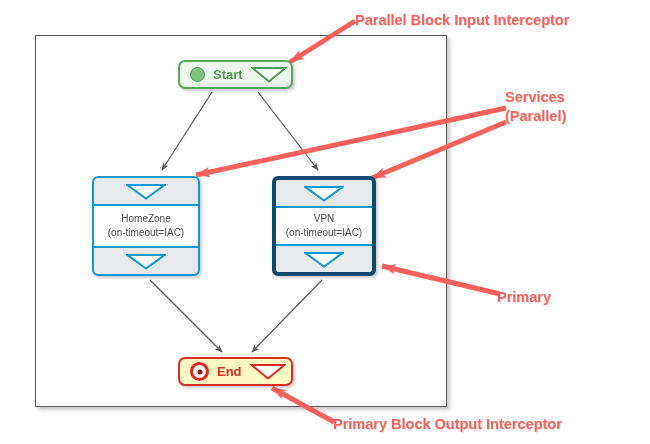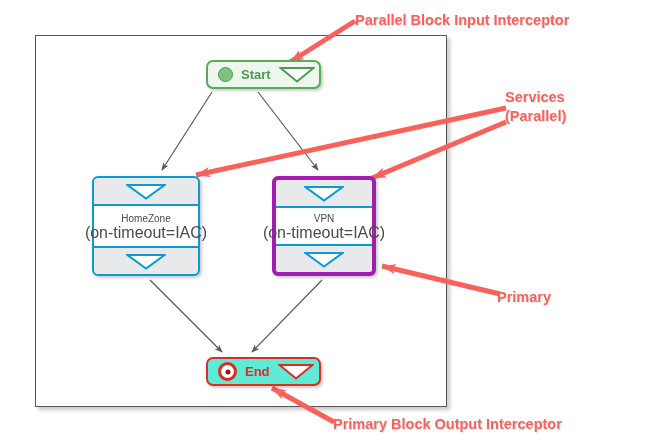--- a/index.html
+++ b/index.html
@@ -39,38 +39,37 @@
     position: absolute;
     box-sizing: border-box;
   }
   
   .pill {
     display: flex;
     align-items: center;
     border-radius: 7px;
     box-sizing: border-box;
     box-shadow: 2px 2px 3px rgba(0,0,0,0.20);
-    margin-left: 28px;
   }
   #start-node {
     left: 178px; top: 60px;
     width: 115px; height: 29px;
   }
   #start-node .pill {
     width: 100%; height: 100%;
     background: #eef7ee;
     border: 2px solid #5aa85c;
   }
   #end-node {
     left: 178px; top: 357px;
     width: 115px; height: 29px;
   }
   #end-node .pill {
     width: 100%; height: 100%;
-    background: #5eead4;
+    background: #fef9c3;
     border: 2px solid #e02b21;
   }
   .status-dot {
     width: 13px; height: 13px;
     border-radius: 50%;
     margin-left: 10px;
     flex: 0 0 auto;
   }
   .dot-start {
     background: #7cc47e;
@@ -125,21 +124,21 @@
   #svc-homezone .service {
     width: 100%; height: 100%;
     border: 2px solid #0b9ad6;
   }
   #svc-vpn {
     left: 272px; top: 176px;
     width: 104px; height: 100px;
   }
   #svc-vpn .service {
     width: 100%; height: 100%;
-    border: 4px solid #a21caf;
+    border: 4px solid #0c4a6e;
   }
   .svc-band {
     height: 26px;
     display: flex;
     align-items: center;
     justify-content: center;
     flex: 0 0 auto;
   }
   .svc-body {
     flex: 1 1 auto;
@@ -151,21 +150,21 @@
     align-items: center;
     justify-content: center;
   }
   .svc-title {
     font-size: 10px;
     color: #4a4a4a;
     line-height: 14px;
     white-space: nowrap;
   }
   .svc-sub {
-    font-size: 16px;
+    font-size: 10px;
     color: #4a4a4a;
     line-height: 14px;
     white-space: nowrap;
   }
 
   
   .anno {
     position: absolute;
     color: #f9615a;
     font-size: 14.5px;

